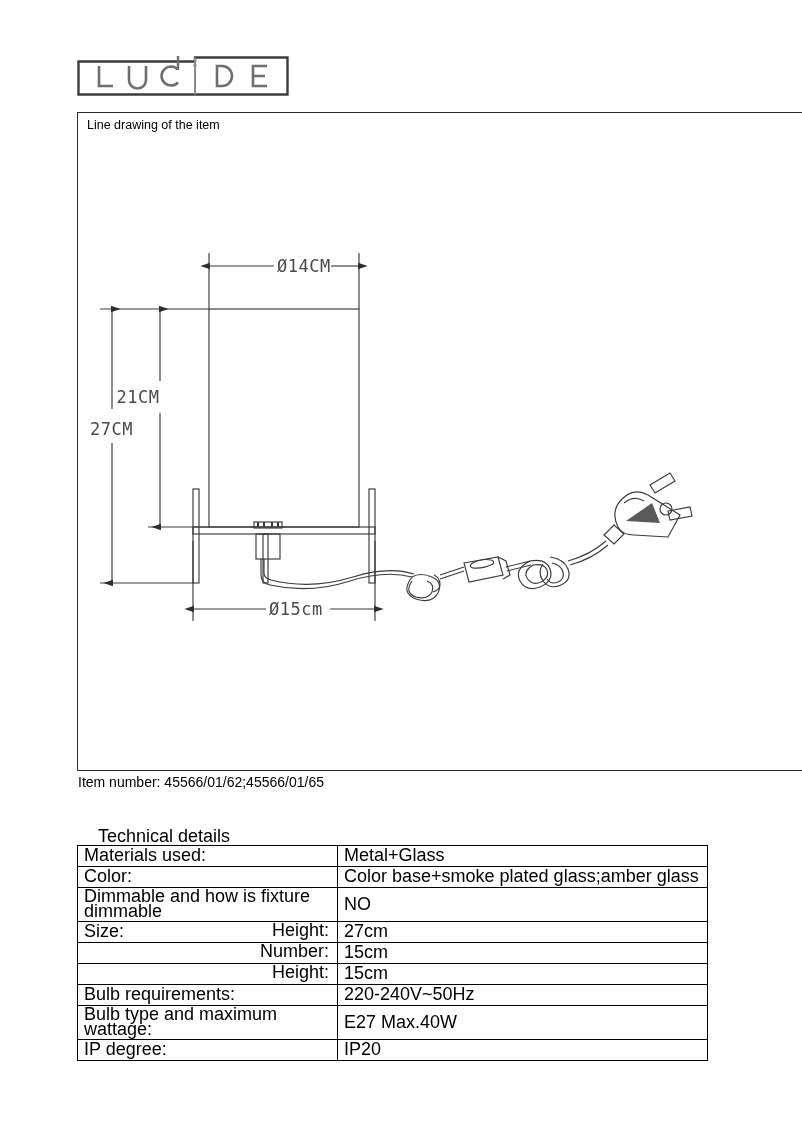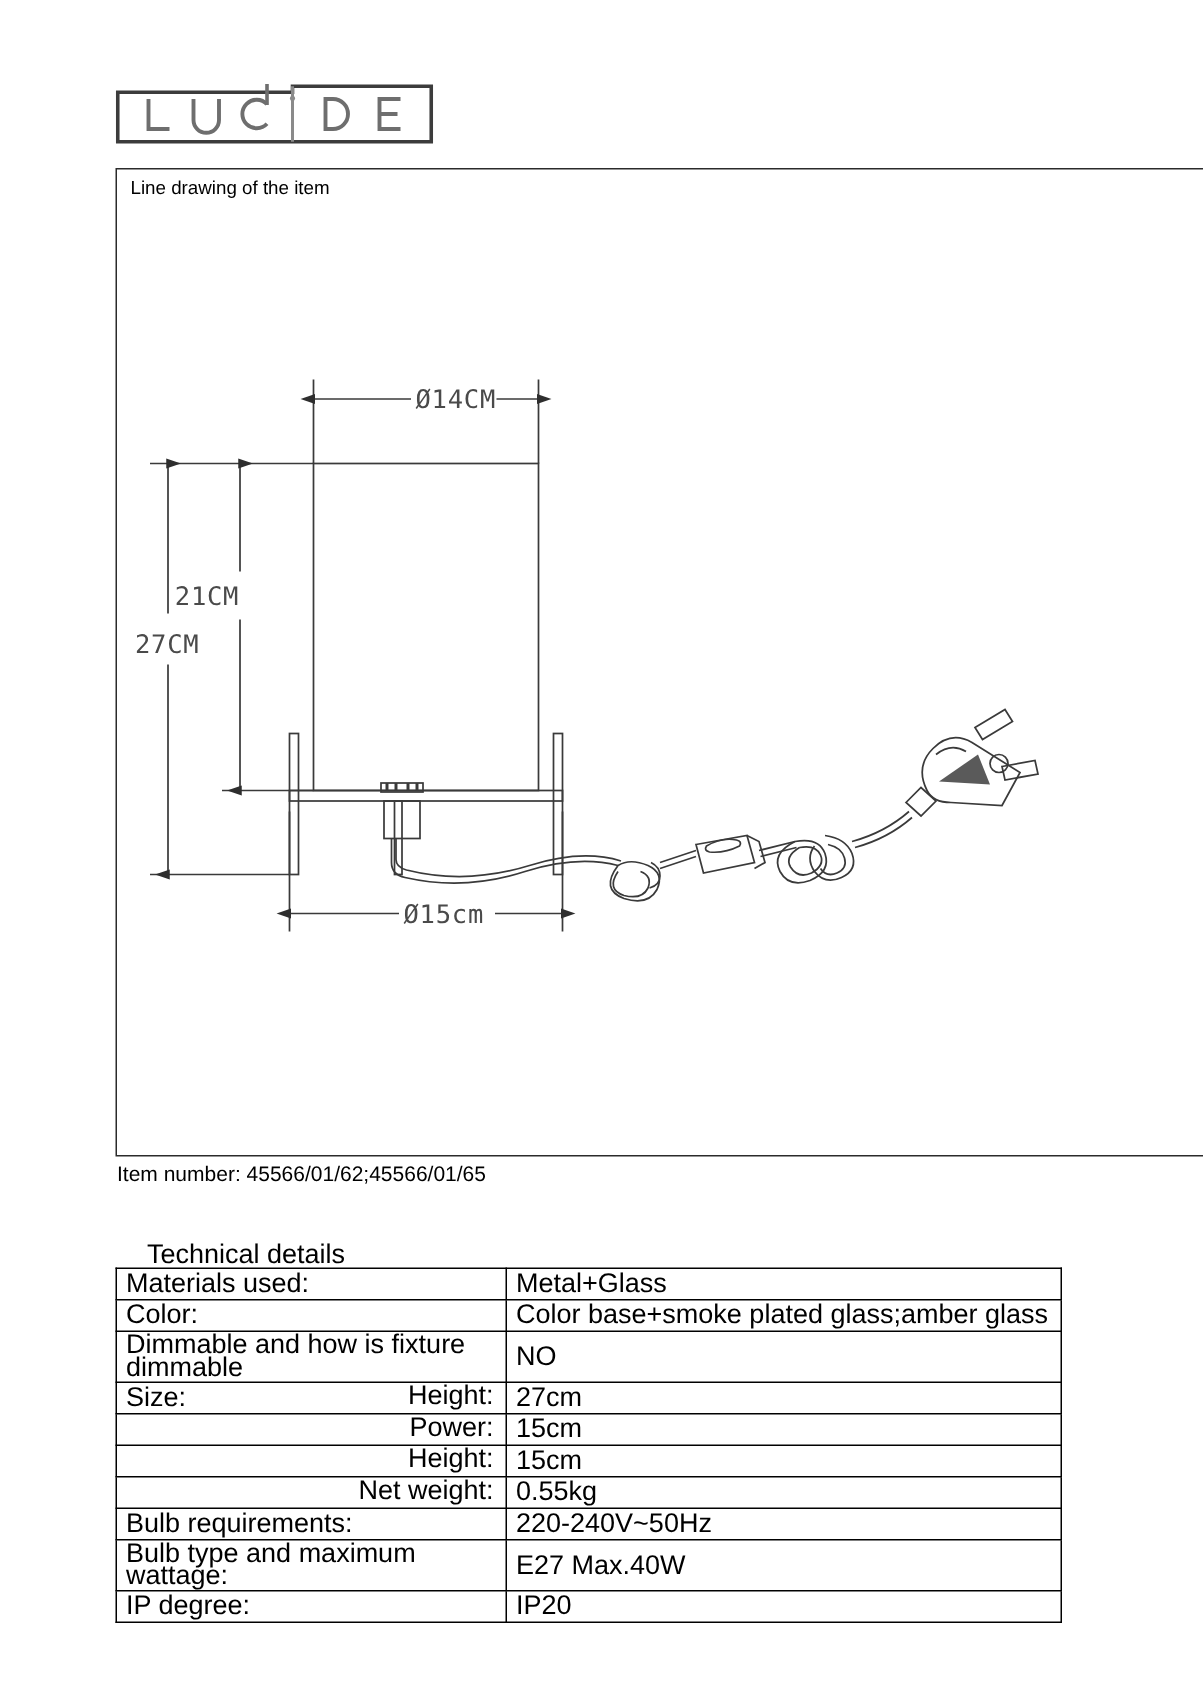--- a/index.html
+++ b/index.html
@@ -250,32 +250,28 @@
       </tr>
       <tr>
         <td class="lbl">Dimmable and how is fixture dimmable</td>
         <td class="val">NO</td>
       </tr>
       <tr>
         <td class="lbl" style="position: relative;"><span>Size:</span><span style="position: absolute; right: 8px; top: 1px;">Height:</span></td>
         <td class="val">27cm</td>
       </tr>
       <tr>
-        <td class="lbl" style="position: relative;"><span></span><span style="position: absolute; right: 8px; top: 1px;">Power:</span></td>
+        <td class="lbl" style="position: relative;"><span></span><span style="position: absolute; right: 8px; top: 1px;">Number:</span></td>
         <td class="val">15cm</td>
       </tr>
       <tr>
         <td class="lbl" style="position: relative;"><span></span><span style="position: absolute; right: 8px; top: 1px;">Height:</span></td>
         <td class="val">15cm</td>
       </tr>
       <tr>
-        <td class="lbl" style="position: relative;"><span></span><span style="position: absolute; right: 8px; top: 1px;">Net weight:</span></td>
-        <td class="val">0.55kg</td>
-      </tr>
-      <tr>
         <td class="lbl">Bulb requirements:</td>
         <td class="val">220-240V~50Hz</td>
       </tr>
       <tr>
         <td class="lbl">Bulb type and maximum wattage:</td>
         <td class="val">E27 Max.40W</td>
       </tr>
       <tr>
         <td class="lbl">IP degree:</td>
         <td class="val">IP20</td>

